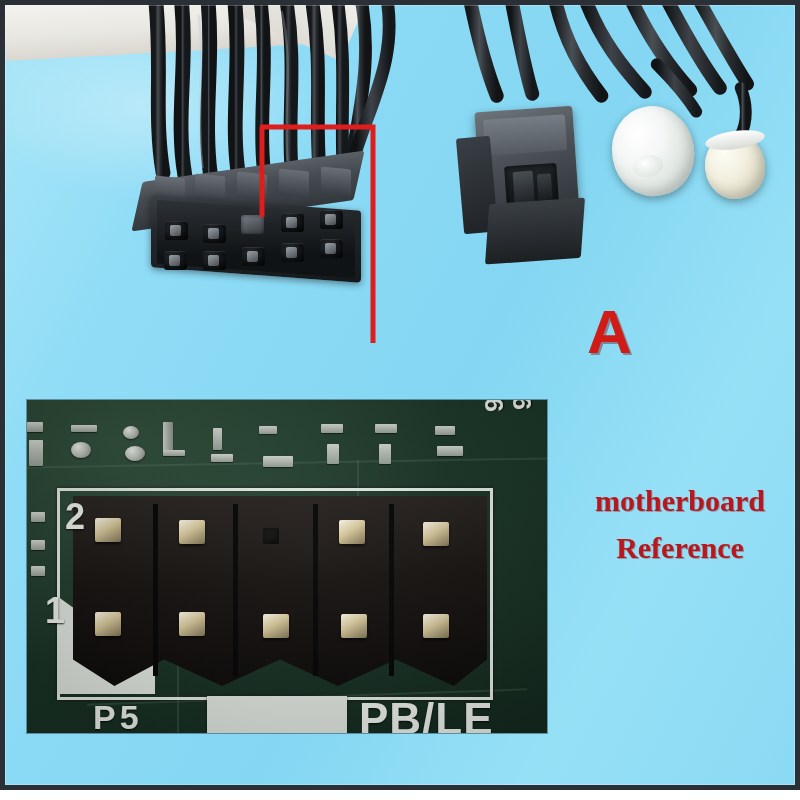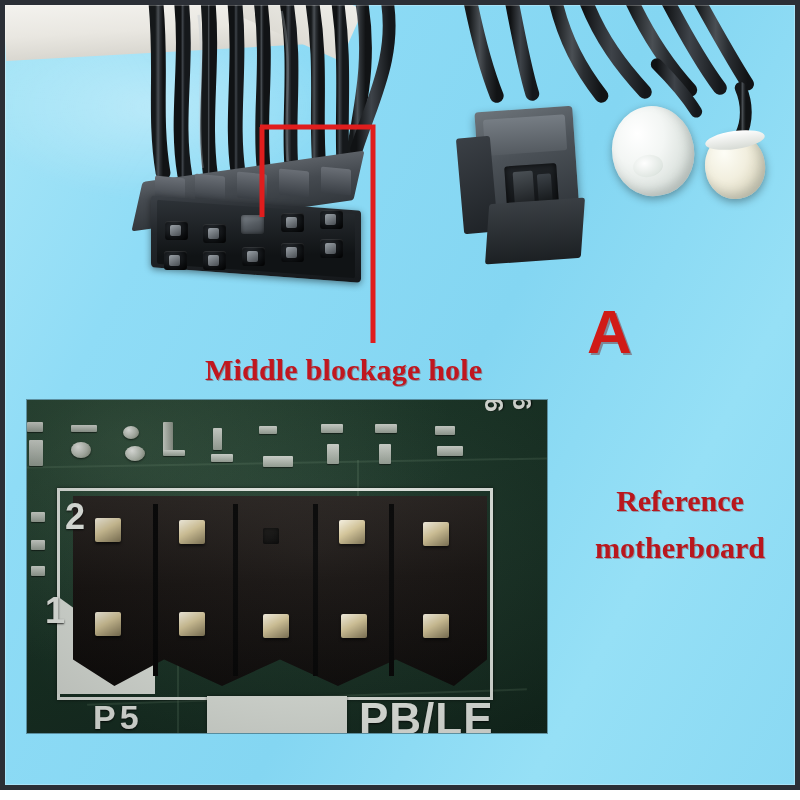--- a/index.html
+++ b/index.html
@@ -400,27 +400,26 @@
       <div class="hole" style="left:187px; top:84px;">
           <span class="pin"></span>
         </div>
     </div>
 
     <svg class="bracket" width="800" height="790" viewBox="0 0 800 790">
       <path d="M255,122 L368,122 L368,338" stroke="#e01d1d" stroke-width="5" fill="none" stroke-linejoin="miter"></path>
       <path d="M257,122 L257,212" stroke="#e01d1d" stroke-width="5" fill="none"></path>
     </svg>
 
-    <div class="label-middle">Middle blockage hole</div>
 
     <div class="label-a">A</div>
 
     <div class="label-ref">
+      <div>motherboard</div>
       <div>Reference</div>
-      <div>motherboard</div>
     </div>
 
     <div id="mb-inset">
       <div class="pcb"></div>
 
       <div class="pcb-trace" style="left:0; top:62px; width:520px; height:2px; transform:rotate(-1deg);"></div>
       <div class="pcb-trace" style="left:60px; top:296px; width:440px; height:2px; transform:rotate(-2deg);"></div>
       <div class="pcb-trace" style="left:150px; top:255px; width:2px; height:80px;"></div>
       <div class="pcb-trace" style="left:330px; top:60px; width:2px; height:40px;"></div>
 

